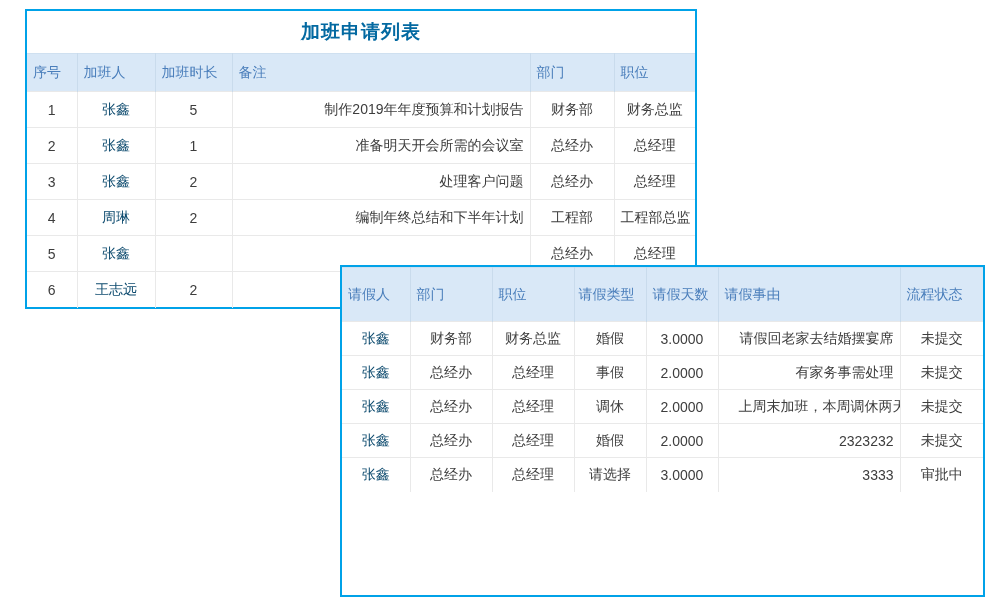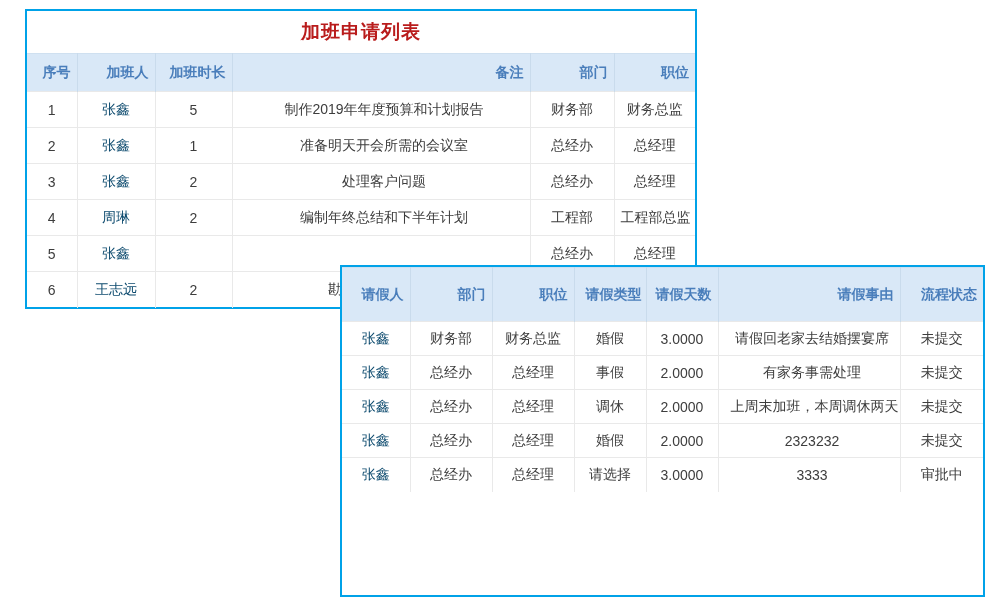--- a/index.html
+++ b/index.html
@@ -13,51 +13,51 @@
   .panel {
     position:absolute;
     background:#ffffff;
     border:2px solid #00a2e8;
   }
   .panel-title {
     display:flex;
     align-items:center;
     justify-content:center;
     font-weight:bold;
-    color:#b91c1c;
+    color:#0369a1;
     font-size:19px;
     letter-spacing:1px;
   }
   table { border-collapse:collapse; table-layout:fixed; width:100%; }
   th {
     background:#d9e8f7;
     color:#4a7ebb;
-    font-weight:bold;
+    font-weight:normal;
     font-size:14px;
-    text-align:right;
+    text-align:left;
     vertical-align:middle;
     border-right:1px solid #c9dbec;
     border-top:1px solid #cfe0f0;
     padding:0 6px;
     line-height:1.45;
   }
   td {
     font-size:14px;
     color:#3d3d3d;
     text-align:center;
     vertical-align:middle;
     border-right:1px solid #e9e9e9;
     border-top:1px solid #e9e9e9;
     padding:0 6px;
     white-space:nowrap;
     overflow:hidden;
   }
   th:last-child, td:last-child { border-right:none; }
   td.link { color:#0c4a6e; cursor:pointer; }
-  td.left { text-align:center; padding-left:12px; }
+  td.left { text-align:right; padding-left:20px; }
   th.narrow { padding:0 4px; }
 
   
   #overtime-panel { left:25px; top:9px; width:672px; height:300px; z-index:1; }
   #overtime-panel .panel-title { height:42px; }
   #overtime-panel th { height:38px; }
   #overtime-panel td { height:36px; }
 
   
   #leave-panel { left:340px; top:265px; width:645px; height:332px; z-index:2; }

